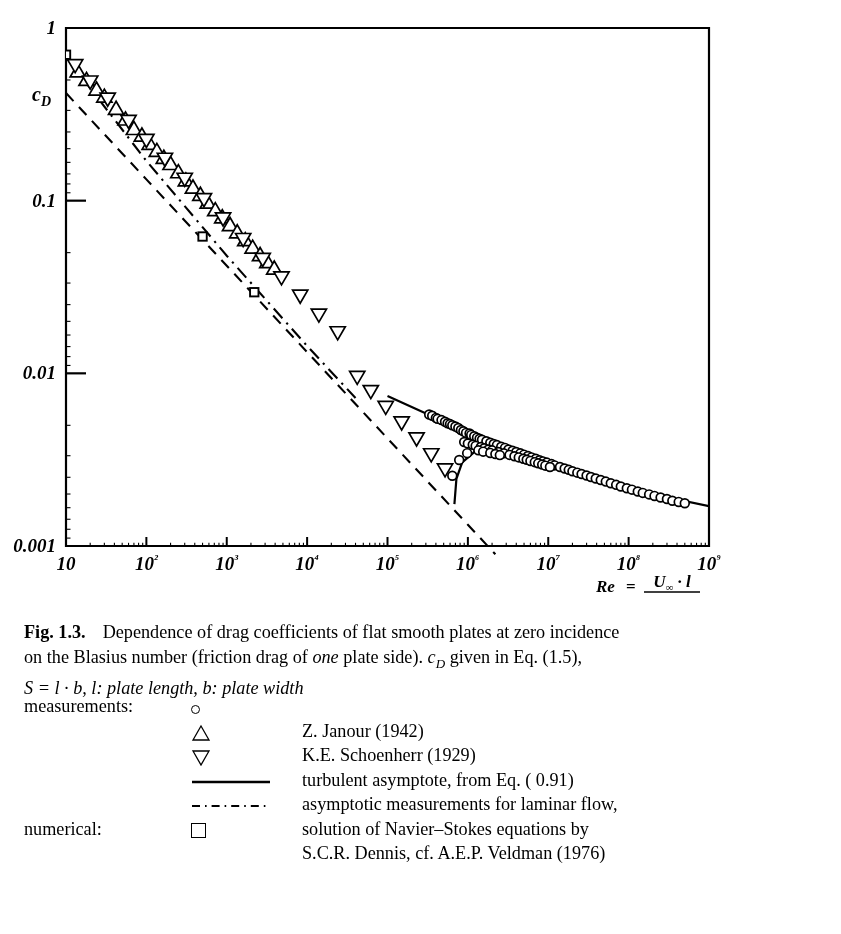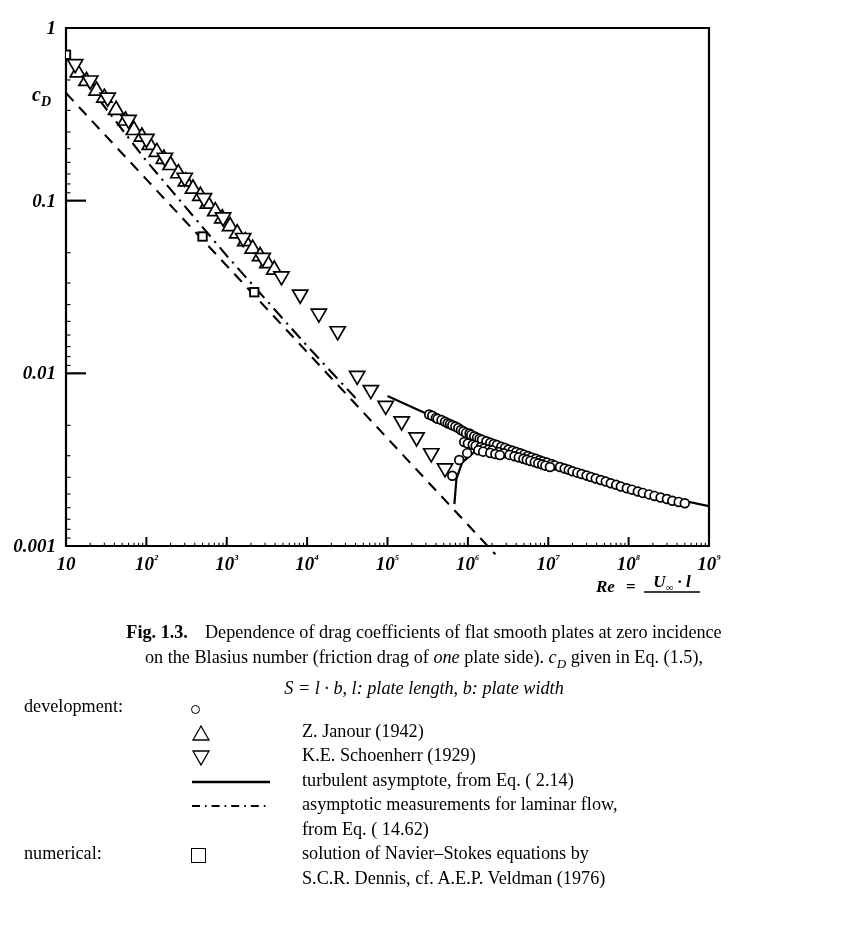--- a/index.html
+++ b/index.html
@@ -15,21 +15,20 @@
   svg.plot{display:block;}
 
   .caption{
     position:absolute;
     left:24px; top:620px;
     width:800px;
     font-family:"Liberation Serif", serif;
     font-size:18.2px;
     line-height:25px;
     color:#000;
-    text-align:center;
   }
   .caption i{font-style:italic;}
   .cap-gap{display:inline-block;width:17px;}
 
   .legend{
     position:absolute;
     left:24px; top:696px;
     width:800px;
     font-family:"Liberation Serif", serif;
     font-size:18.2px;
@@ -354,21 +353,21 @@
   </div>
 
   <div class="caption">
     <span style="font-weight:bold;">Fig. 1.3.</span><span class="cap-gap"></span><span>Dependence of drag coefficients of flat smooth plates at zero incidence</span><br>
     <span>on the Blasius number (friction drag of </span><i>one</i><span> plate side). </span><i>c</i><sub style="font-style:italic;font-size:0.72em;">D</sub><span> given in Eq. (1.5),</span><br>
     <i>S = l · b, l: plate length, b: plate width</i>
   </div>
 
   <div class="legend" id="legend-container">
       <div class="legend-row">
-        <div class="lg-cat">development:</div>
+        <div class="lg-cat">measurements:</div>
         <div class="lg-sym">
           <span class="sym-circle"></span>
         </div>
       </div>
       <div class="legend-row">
         <div class="lg-cat"></div>
         <div class="lg-sym">
           <svg width="20" height="18">
             <polygon points="10,2 18,16 2,16" fill="none" stroke="#000" stroke-width="1.3"></polygon>
           </svg>
@@ -384,47 +383,40 @@
         </div>
         <div class="lg-txt">K.E. Schoenherr (1929)</div>
       </div>
       <div class="legend-row">
         <div class="lg-cat"></div>
         <div class="lg-sym">
           <svg width="80" height="10">
             <line x1="1" y1="5" x2="79" y2="5" stroke="#000" stroke-width="2.4"></line>
           </svg>
         </div>
-        <div class="lg-txt">turbulent asymptote, from Eq. ( 2.14)</div>
+        <div class="lg-txt">turbulent asymptote, from Eq. ( 0.91)</div>
       </div>
       <div class="legend-row">
         <div class="lg-cat"></div>
         <div class="lg-sym">
           <svg width="80" height="10">
             <line x1="1" y1="5" x2="79" y2="5" stroke="#000" stroke-width="2" stroke-dasharray="8,5,1.6,5"></line>
           </svg>
         </div>
         <div class="lg-txt">asymptotic measurements for laminar flow,</div>
       </div>
       <div class="legend-row">
+        <div class="lg-cat">numerical:</div>
+        <div class="lg-sym">
+          <span class="sym-square"></span>
+        </div>
+        <div class="lg-txt">solution of Navier–Stokes equations by</div>
+      </div>
+      <div class="legend-row">
         <div class="lg-cat"></div>
         <div class="lg-sym">
           <span></span>
         </div>
-        <div class="lg-txt">from Eq. ( 14.62)</div>
-      </div>
-      <div class="legend-row">
-        <div class="lg-cat">numerical:</div>
-        <div class="lg-sym">
-          <span class="sym-square"></span>
-        </div>
-        <div class="lg-txt">solution of Navier–Stokes equations by</div>
-      </div>
-      <div class="legend-row">
-        <div class="lg-cat"></div>
-        <div class="lg-sym">
-          <span></span>
-        </div>
         <div class="lg-txt">S.C.R. Dennis, cf. A.E.P. Veldman (1976)</div>
       </div>
     </div>
 
 </div>
 
 </body></html>

